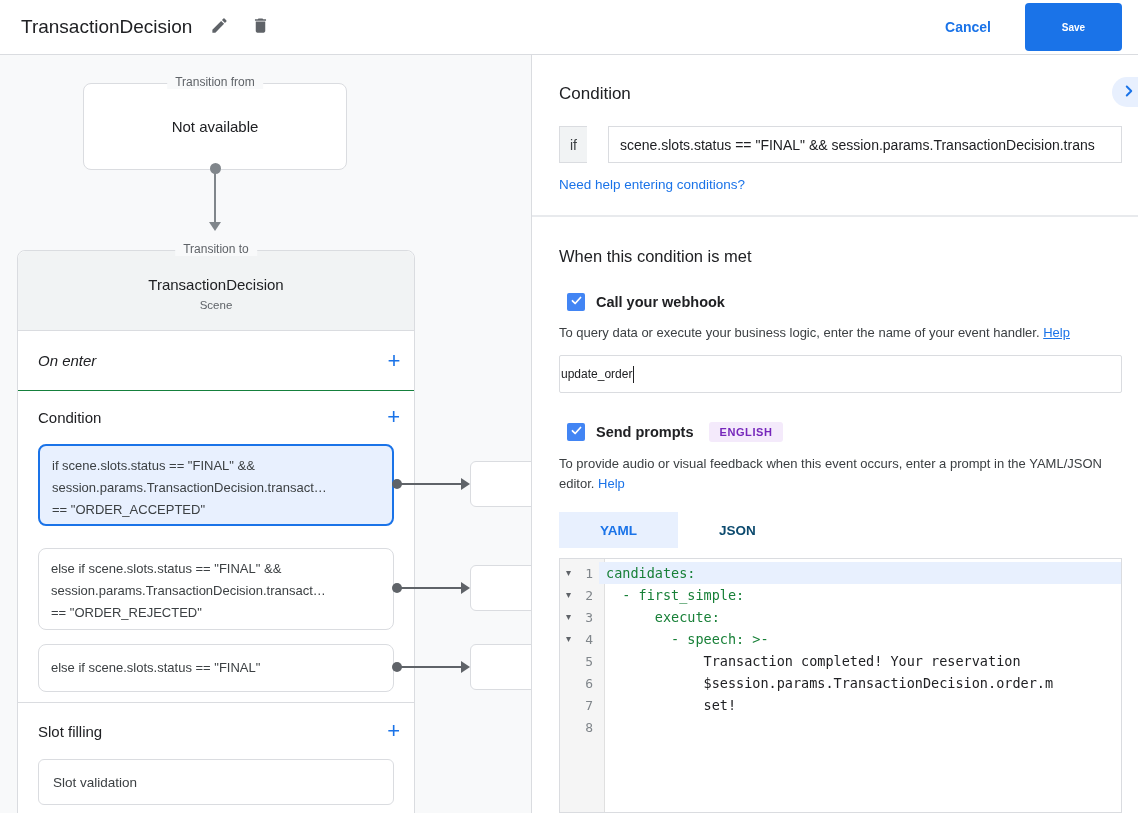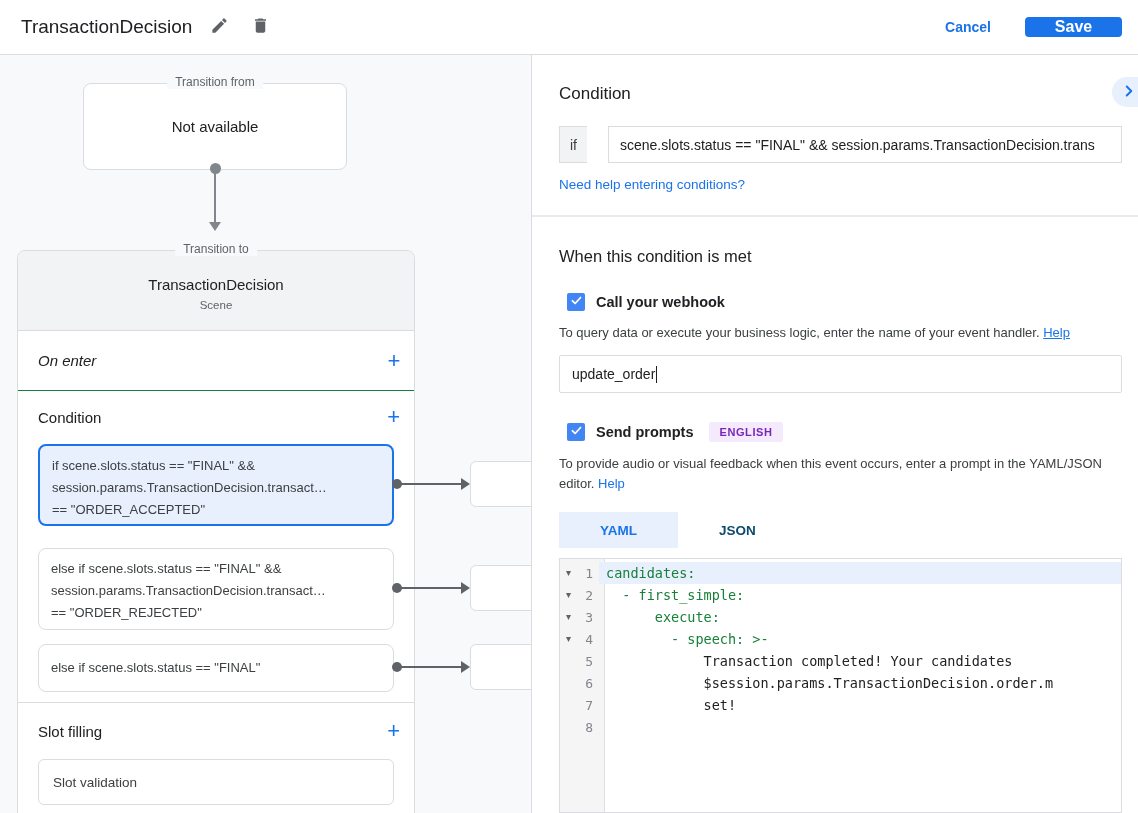--- a/index.html
+++ b/index.html
@@ -9,21 +9,21 @@
   
   .topbar { position:absolute; left:0; top:0; width:1138px; height:55px;
     background:#fff; border-bottom:1px solid #dadce0; display:flex; align-items:center; }
   .topbar-title { font-size:19px; color:#202124; margin-left:21px; }
   .icon-btn { background:none; border:none; cursor:pointer; margin-left:14px;
     display:flex; align-items:center; padding:4px; }
   .topbar-spacer { flex:1; }
   .cancel-btn { background:none; border:none; color:#1a73e8; font-size:14px;
     font-weight:700; cursor:pointer; margin-right:34px; font-family:inherit; }
   .save-btn { background:#1a73e8; color:#fff; border:none; border-radius:4px;
-    width:97px; height:20px; font-size:16px; font-weight:700; cursor:pointer;
+    width:97px; height:48px; font-size:10px; font-weight:700; cursor:pointer;
     margin-right:16px; font-family:inherit; }
 
   
   .canvas { position:absolute; left:0; top:55px; width:531px; height:758px;
     background:#f8f9fa; overflow:hidden; }
 
   .from-box { position:absolute; left:83px; top:28px; width:264px; height:87px;
     background:#fff; border:1px solid #dadce0; border-radius:8px; }
   .legend { position:absolute; top:-9px; left:50%; transform:translateX(-50%);
     background:#f8f9fa; padding:0 8px; font-size:12px; color:#5f6368; white-space:nowrap; }
@@ -103,21 +103,21 @@
     display:flex; align-items:center; justify-content:center; cursor:pointer; flex:none; }
   .chk-label { font-size:14.5px; font-weight:700; color:#202124; margin-left:11px; }
   .lang-badge { background:#f4eafb; color:#7627bb; font-size:11px; font-weight:700;
     letter-spacing:.6px; padding:4px 10px; border-radius:3px; margin-left:16px; }
 
   .desc { font-size:13px; color:#3c4043; margin-top:12px; line-height:1.55; max-width:578px; }
   .desc a { color:#1a73e8; cursor:pointer; }
   .desc .u { text-decoration:underline; }
 
   .webhook-input { margin-top:12px; height:38px; border:1px solid #dadce0; border-radius:2px;
-    display:flex; align-items:center; padding:0 12px; font-size:14px; color:#202124;
+    display:flex; align-items:center; padding:0 1px; font-size:12px; color:#202124;
     cursor:text; }
   .caret { display:inline-block; width:1px; height:17px; background:#202124; margin-left:1px; }
 
   .tabs { display:flex; margin-top:18px; }
   .tab { width:119px; height:36px; display:flex; align-items:center; justify-content:center;
     font-size:13.5px; font-weight:700; color:#0c4a6e; cursor:pointer; }
   .tab.active { background:#e8f0fe; color:#1a73e8; }
 
   .editor { margin-top:10px; flex:1; border:1px solid #dadce0; position:relative;
     overflow:hidden; background:#fff; }
@@ -316,21 +316,21 @@
           <span class="code-cell green">      execute:</span>
         </div>
         <div class="code-row">
           <span class="fold-cell">▾</span>
           <span class="num-cell">4</span>
           <span class="code-cell green">        - speech: &gt;-</span>
         </div>
         <div class="code-row">
           <span class="fold-cell"></span>
           <span class="num-cell">5</span>
-          <span class="code-cell">            Transaction completed! Your candidates</span>
+          <span class="code-cell">            Transaction completed! Your reservation</span>
         </div>
         <div class="code-row">
           <span class="fold-cell"></span>
           <span class="num-cell">6</span>
           <span class="code-cell">            $session.params.TransactionDecision.order.m</span>
         </div>
         <div class="code-row">
           <span class="fold-cell"></span>
           <span class="num-cell">7</span>
           <span class="code-cell">            set!</span>

